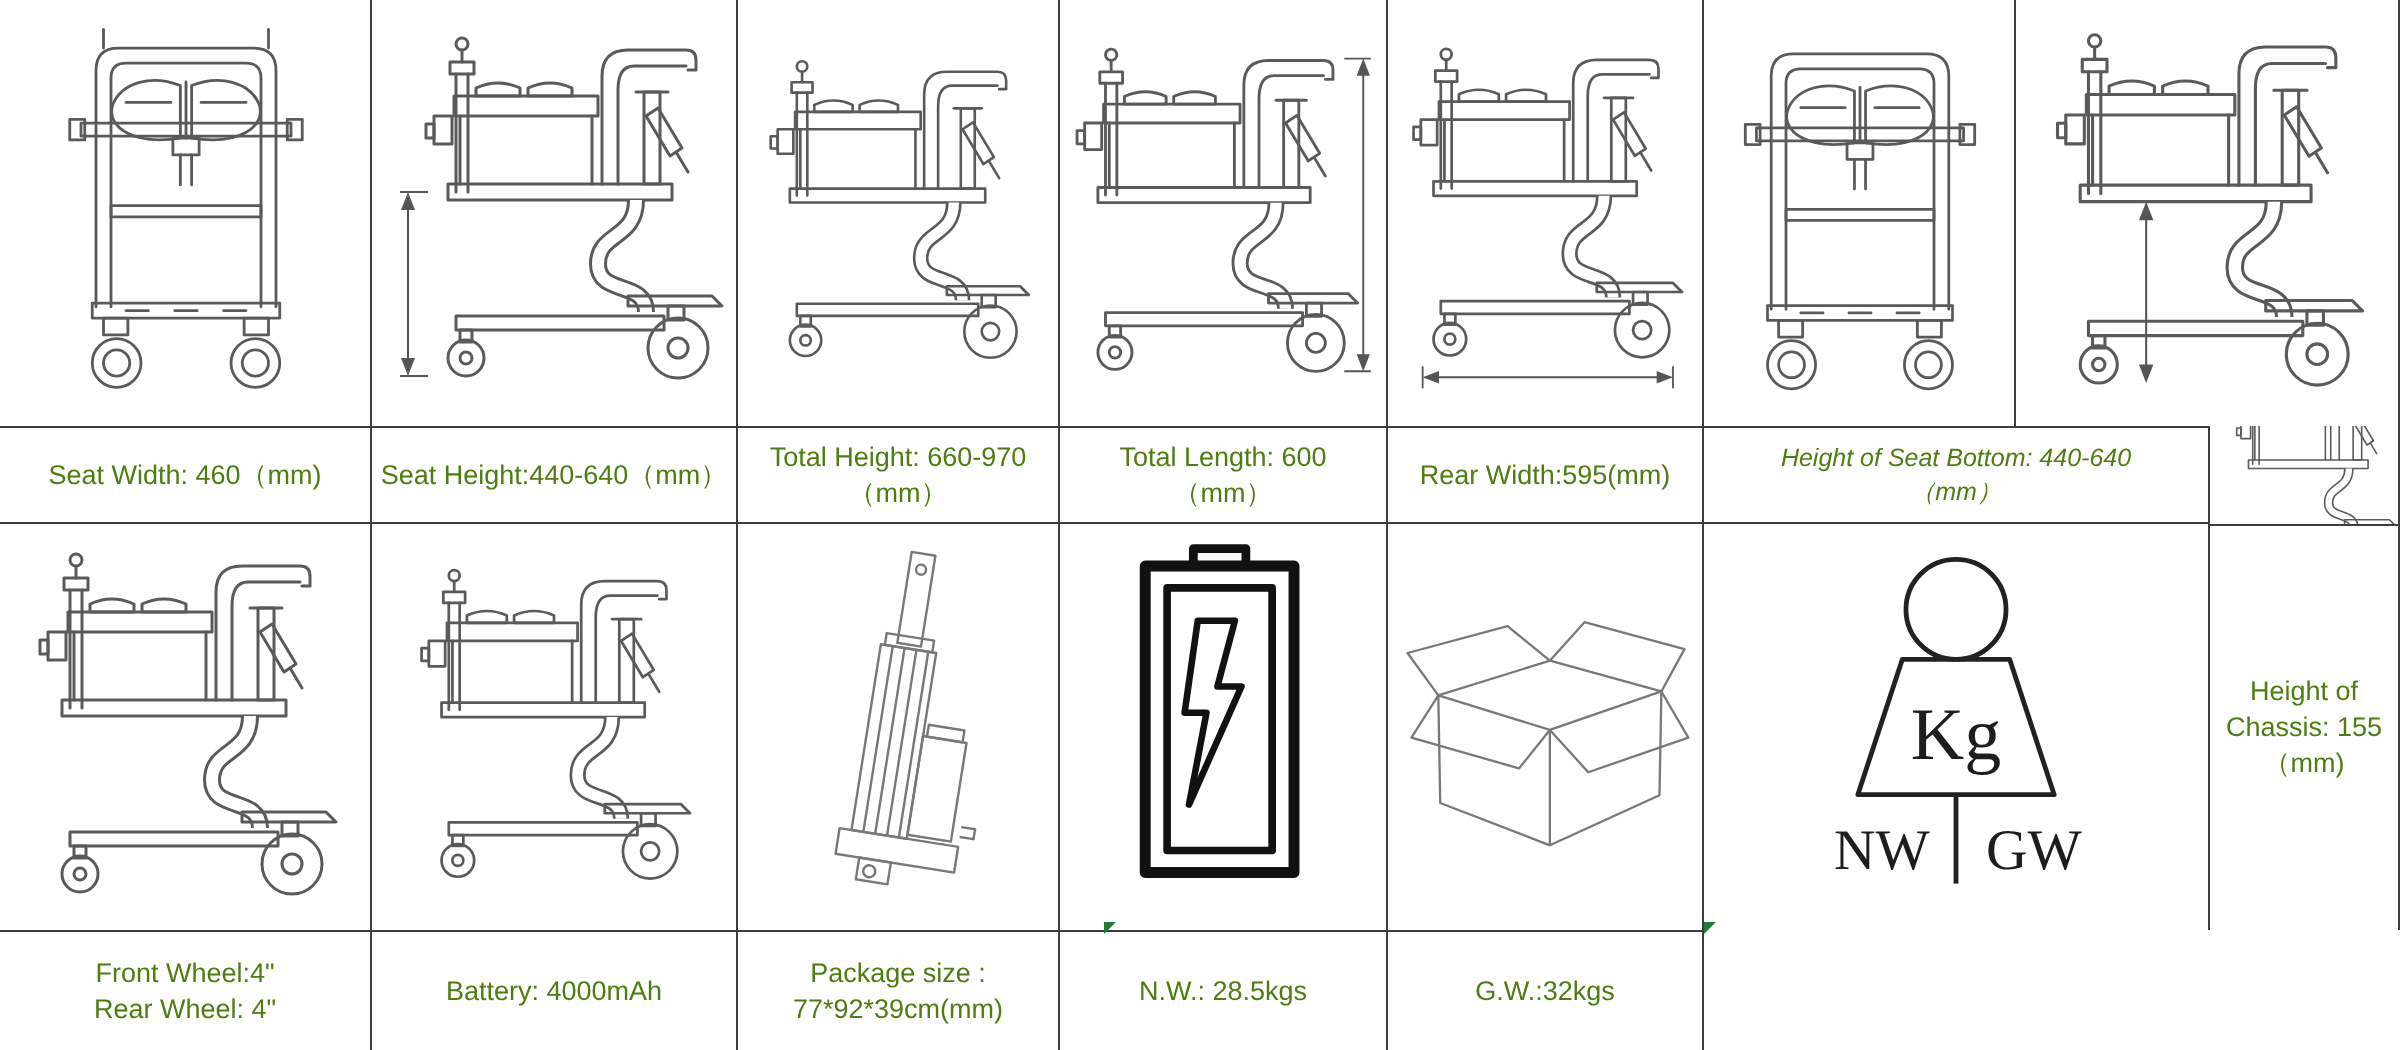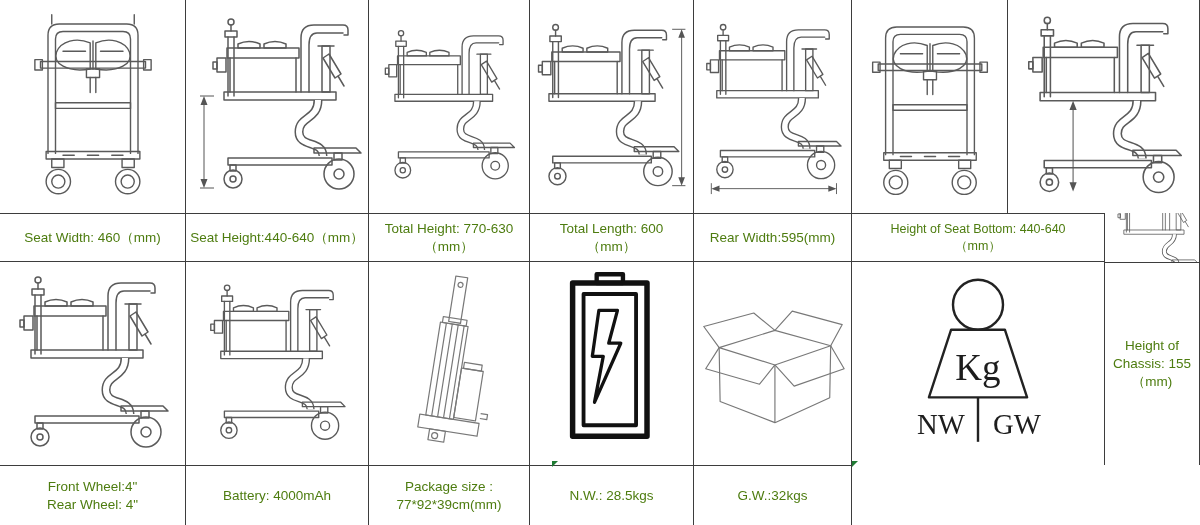--- a/index.html
+++ b/index.html
@@ -15,21 +15,21 @@
     display:flex;align-items:center;justify-content:center;
     overflow:hidden;position:relative;
   }
   .span2{grid-column:span 2;}
   .lbl{
     border-top:1px solid #3d3d3d;border-bottom:1px solid #3d3d3d;
     text-align:center;font-size:13.5px;line-height:1.32;
     white-space:pre-line;padding:1px 2px;
   }
   .lbl-bottom{border-top:1px solid #3d3d3d;border-bottom:none;}
-  .small{font-size:12.5px;}
+  .small{font-size:12.5px;font-style:italic;}
   svg{display:block;}
   .ln{stroke:#5a5a5a;fill:none;stroke-width:1.5;stroke-linecap:round;stroke-linejoin:round;}
   .ln-thin{stroke:#787878;fill:none;stroke-width:1.2;stroke-linejoin:round;}
   .dim{stroke:#555;fill:none;stroke-width:1;}
   .arr{fill:#555;stroke:none;}
   .bold-ic{stroke:#111;fill:none;stroke-linejoin:round;}
   .serif-t{font-family:"Liberation Serif",serif;fill:#1d1d1d;}
   .gmark{position:absolute;width:0;height:0;border-top:6px solid #1f7a33;border-right:6px solid transparent;}
 </style>
 </head>
@@ -161,21 +161,21 @@
       <use href="#cart-side"></use>
       <g class="dim">
           <path d="M56 96 V176"></path>
         </g>
       <path class="arr" d="M56 92 l-3.5 9 h7 z M56 180 l-3.5 -9 h7 z"></path>
     </svg>
   </div>
 
   <div class="cell lbl">Seat Width: 460（mm)</div>
   <div class="cell lbl">Seat Height:440-640（mm）</div>
-  <div class="cell lbl">Total Height: 770-630
+  <div class="cell lbl">Total Height: 660-970
 （mm）</div>
   <div class="cell lbl">Total Length: 600
 （mm）</div>
   <div class="cell lbl">Rear Width:595(mm)</div>
   <div class="cell lbl small span2">Height of Seat Bottom: 440-640
 （mm）</div>
 
   <div class="cell">
     <svg width="176" height="198" viewBox="0 0 176 198">
       <use href="#cart-side" x="12"></use>

